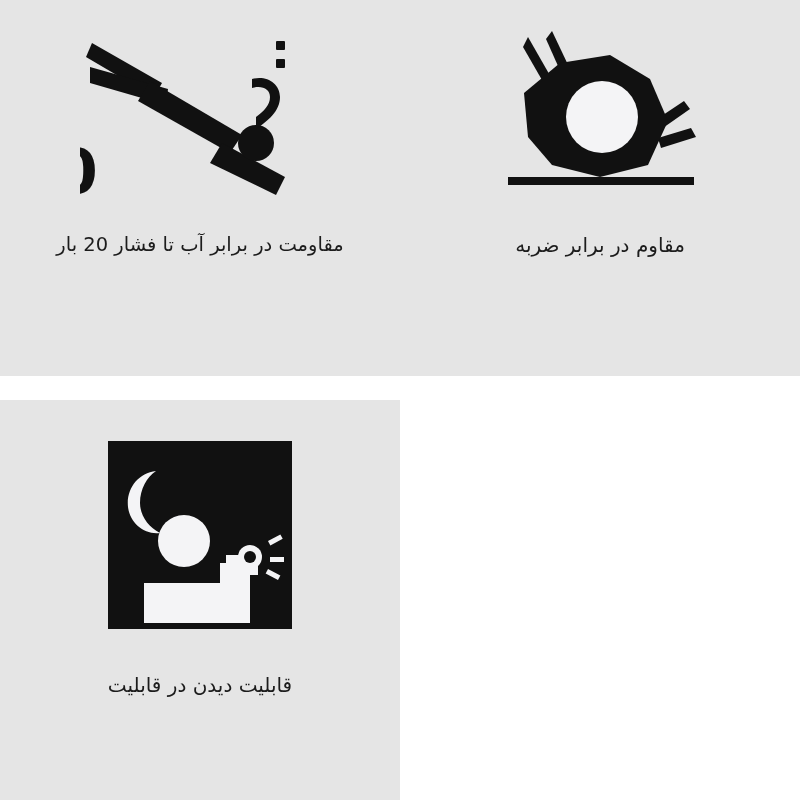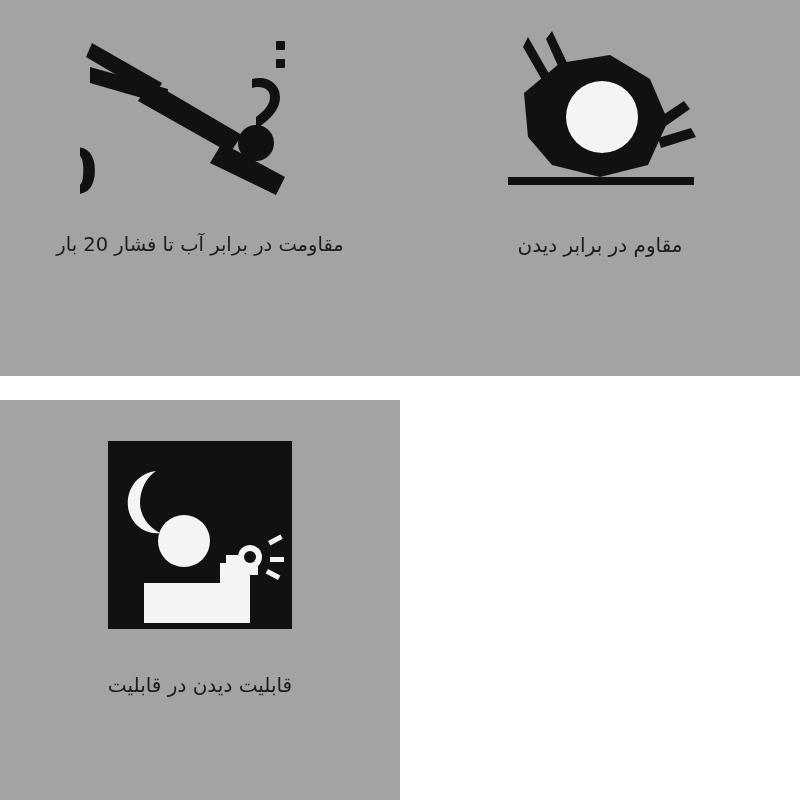--- a/index.html
+++ b/index.html
@@ -14,21 +14,21 @@
   #grid {
     width: 800px;
     height: 800px;
     display: grid;
     grid-template-columns: 400px 400px;
     grid-template-rows: 376px 24px 400px;
     background: #ffffff;
   }
 
   .cell {
-    background: #a3a3a3;
+    background: #e5e5e5;
     display: flex;
     flex-direction: column;
     align-items: center;
     justify-content: flex-start;
     position: relative;
     overflow: hidden;
   }
 
   .cell.empty {
     background: #ffffff;
@@ -85,21 +85,21 @@
           <path d="M206 112 L201 103 L168 113 L171 123 Z"></path>
 
           <path d="M34 68 L70 38 L120 30 L160 54 L178 96 L158 140 L110 152 L62 140 L38 112 Z"></path>
 
           <circle cx="112" cy="92" r="36" fill="#f4f4f6"></circle>
 
           <rect x="18" y="152" width="186" height="8"></rect>
         </g>
       </svg>
     </div>
-    <div class="caption">مقاوم در برابر دیدن</div>
+    <div class="caption">مقاوم در برابر ضربه</div>
   </div>
 
   <div class="cell cell-b">
     <div class="icon-wrap">
       <svg width="240" height="180" viewBox="0 0 240 180">
         <g fill="#111111">
 
           <path d="M12 18 L6 32 L74 72 L82 58 Z"></path>
           <path d="M10 42 L10 58 L86 80 L88 64 Z"></path>
           <path d="M70 56 L58 76 L150 128 L162 110 Z"></path>

